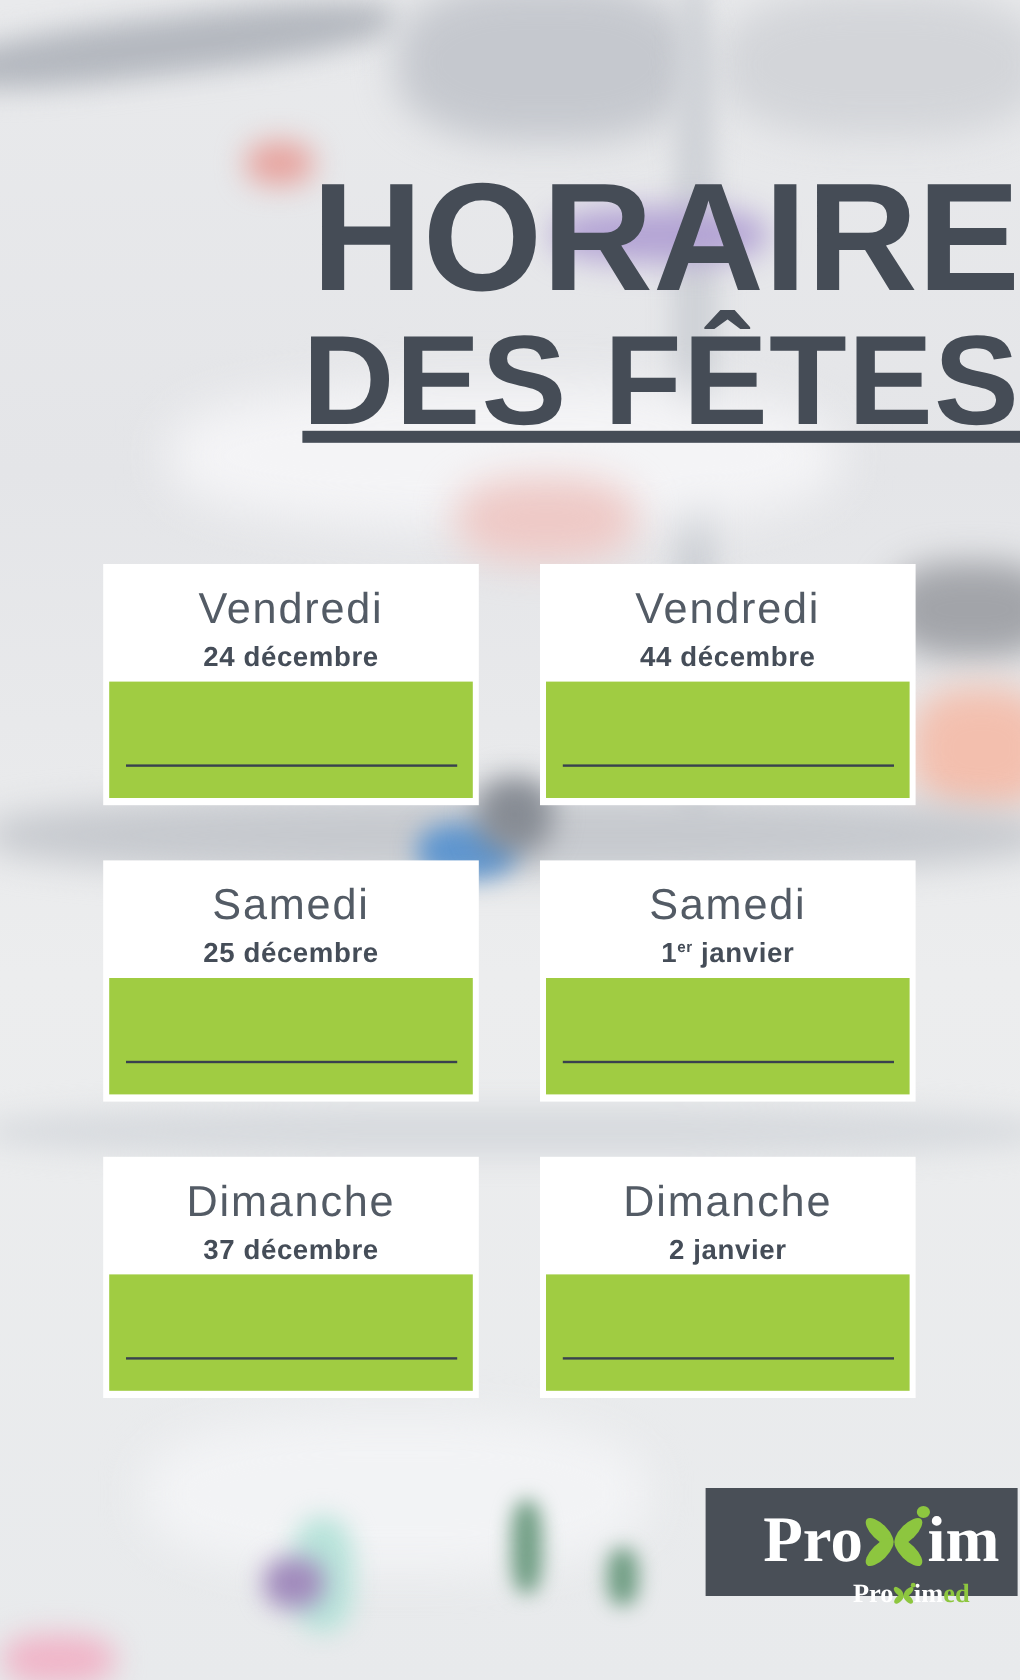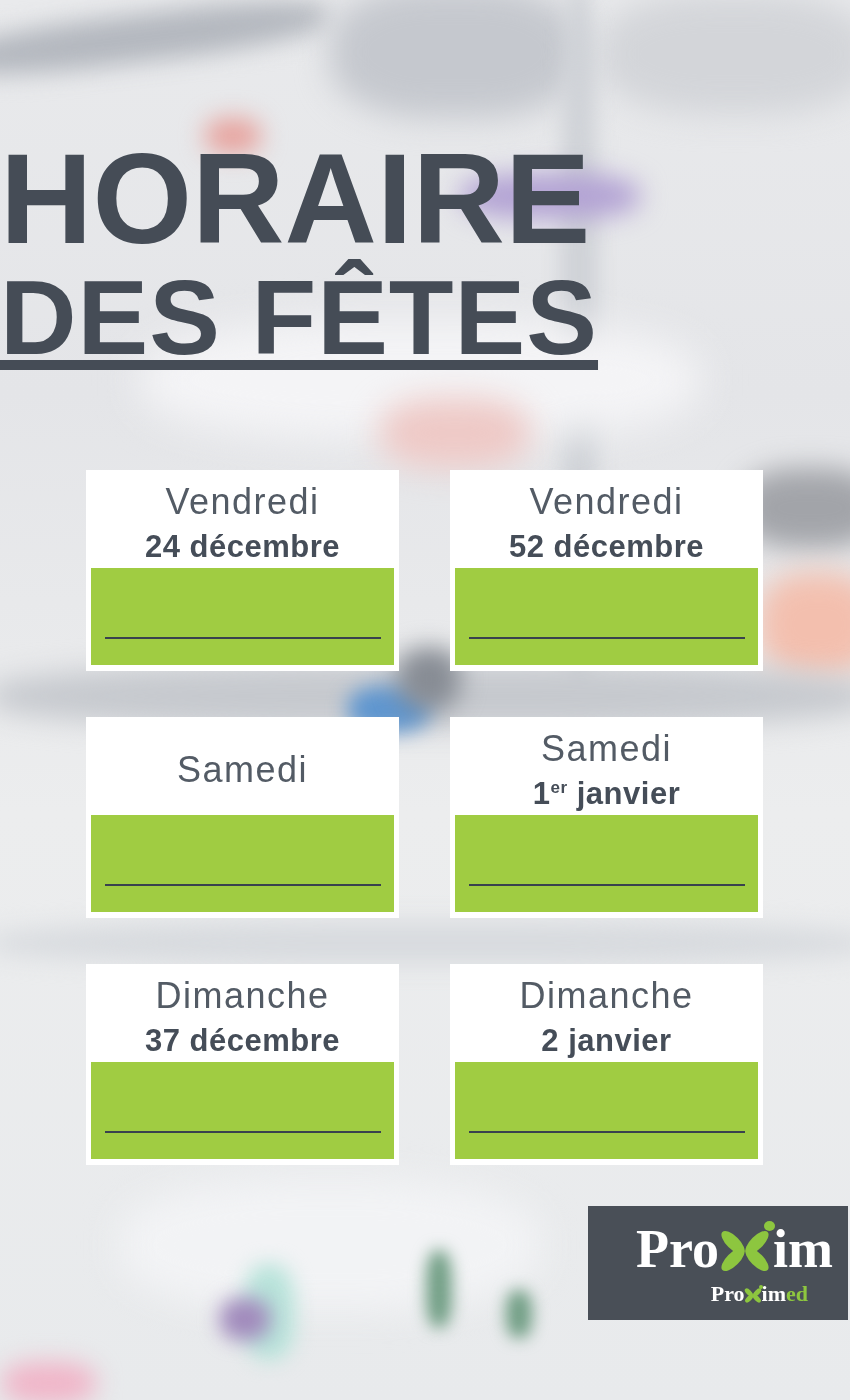--- a/index.html
+++ b/index.html
@@ -36,38 +36,38 @@
   .b12{left:348px;top:686px;width:82px;height:46px;background:#5f96cf;filter:blur(10px);}
   .b13{left:398px;top:648px;width:62px;height:62px;background:#878c94;filter:blur(12px);}
   .b14{left:-10px;top:922px;width:880px;height:42px;background:#d7dade;filter:blur(12px);}
   .b15{left:120px;top:1180px;width:420px;height:130px;background:#f2f3f5;filter:blur(18px);}
   .b16{left:243px;top:1264px;width:52px;height:96px;background:#b8e3da;filter:blur(10px);}
   .b17{left:426px;top:1250px;width:26px;height:78px;background:#6f9d83;filter:blur(8px);}
   .b18{left:506px;top:1290px;width:26px;height:48px;background:#6f9d83;filter:blur(8px);}
   .b19{left:220px;top:1298px;width:50px;height:42px;background:#a18abc;filter:blur(10px);}
   .b20{left:2px;top:1362px;width:94px;height:42px;background:#f0b5c8;filter:blur(12px);}
   
-  .title{position:absolute;left:0;top:138px;width:100%;text-align:left;color:var(--title-color);font-weight:700;z-index:2;}
+  .title{position:absolute;left:0;top:138px;width:100%;text-align:right;color:var(--title-color);font-weight:700;z-index:2;}
   .title .l1{display:block;font-size:128px;line-height:122px;letter-spacing:0px;}
   .title .l2{display:block;font-size:106px;line-height:114px;letter-spacing:1px;text-decoration:underline;}
   
   .grid{
     position:absolute;left:86px;top:470px;z-index:2;
     display:grid;grid-template-columns:313px 313px;grid-auto-rows:201px;
     column-gap:51px;row-gap:46px;
   }
   .card{background:var(--card-bg);display:flex;flex-direction:column;}
   .card .head{height:98px;display:flex;flex-direction:column;align-items:center;justify-content:center;padding-top:8px;}
   .card .day{font-size:36px;font-weight:400;color:var(--day-color);letter-spacing:1.5px;}
-  .card .date{font-size:31px;font-weight:700;color:var(--date-color);letter-spacing:0.5px;margin-top:6px;}
+  .card .date{font-size:23px;font-weight:700;color:var(--date-color);letter-spacing:0.5px;margin-top:6px;}
   .card .date sup{font-size:55%;vertical-align:super;line-height:0;margin-top:42px;}
   .card .hours{flex:1;margin:0 5px 6px 5px;background:var(--accent-green);position:relative;}
   .card .blank{position:absolute;left:50%;transform:translateX(-50%);bottom:26px;width:276px;height:2px;background:var(--line-color);}
   
-  .logobox{position:absolute;left:588px;top:1206px;width:260px;height:114px;background:var(--logo-bg);z-index:3;text-align:right;}
+  .logobox{position:absolute;left:588px;top:1240px;width:260px;height:90px;background:var(--logo-bg);z-index:3;text-align:right;}
   .brand{position:absolute;right:15px;top:16px;color:#fff;font-family:"Liberation Serif",serif;font-weight:700;font-size:54px;line-height:54px;display:flex;align-items:center;}
   .leafx{position:relative;display:inline-block;width:52px;height:46px;margin:0 1px;top:3px;}
   .leafx .petal{position:absolute;width:30px;height:13px;background:var(--logo-green);border-radius:50%;}
   .leafx .p-ul{left:-2px;top:7px;transform:rotate(45deg);}
   .leafx .p-ur{left:22px;top:7px;transform:rotate(-45deg);}
   .leafx .p-ll{left:-2px;top:24px;transform:rotate(-45deg);}
   .leafx .p-lr{left:22px;top:24px;transform:rotate(45deg);}
   .leafx .dot{position:absolute;right:-3px;top:-8px;width:11px;height:10px;background:var(--logo-green);border-radius:50%;}
   .sub{position:absolute;right:40px;top:76px;color:#fff;font-family:"Liberation Serif",serif;font-weight:700;font-size:22px;line-height:24px;display:flex;align-items:center;}
   .leafx.mini{width:17px;height:15px;top:1px;margin:0 0px;}
@@ -120,30 +120,31 @@
         <div class="date"><span>24</span><sup></sup><span> décembre</span></div>
       </div>
       <div class="hours">
         <div class="blank"></div>
       </div>
     </div>
 
     <div class="card">
       <div class="head">
         <div class="day">Vendredi</div>
-        <div class="date"><span>52</span><sup></sup><span> décembre</span></div>
+        <div class="date"><span>44</span><sup></sup><span> décembre</span></div>
       </div>
       <div class="hours">
         <div class="blank"></div>
       </div>
     </div>
 
     <div class="card">
       <div class="head">
         <div class="day">Samedi</div>
+        <div class="date"><span>25</span><sup></sup><span> décembre</span></div>
       </div>
       <div class="hours">
         <div class="blank"></div>
       </div>
     </div>
 
     <div class="card">
       <div class="head">
         <div class="day">Samedi</div>
         <div class="date"><span>1</span><sup>er</sup><span> janvier</span></div>

